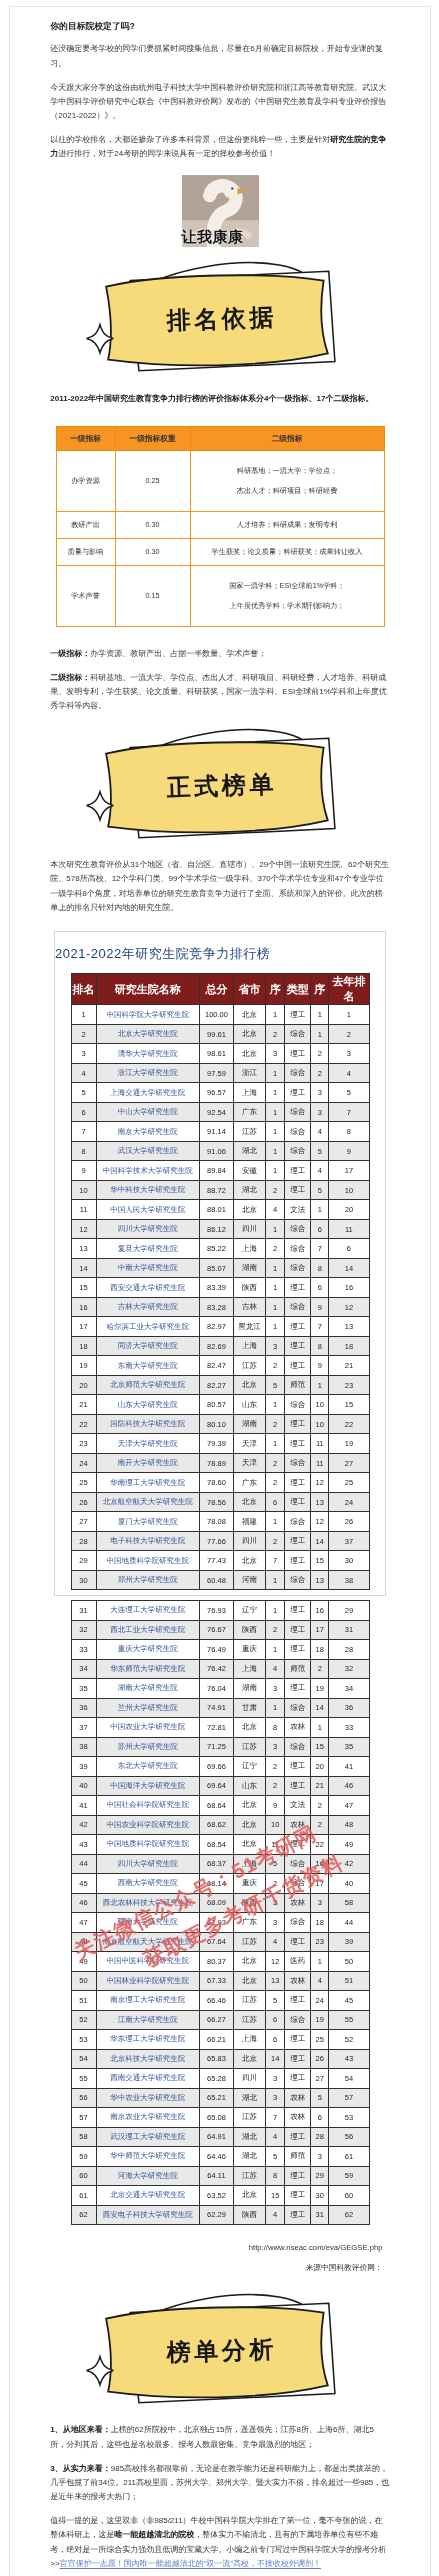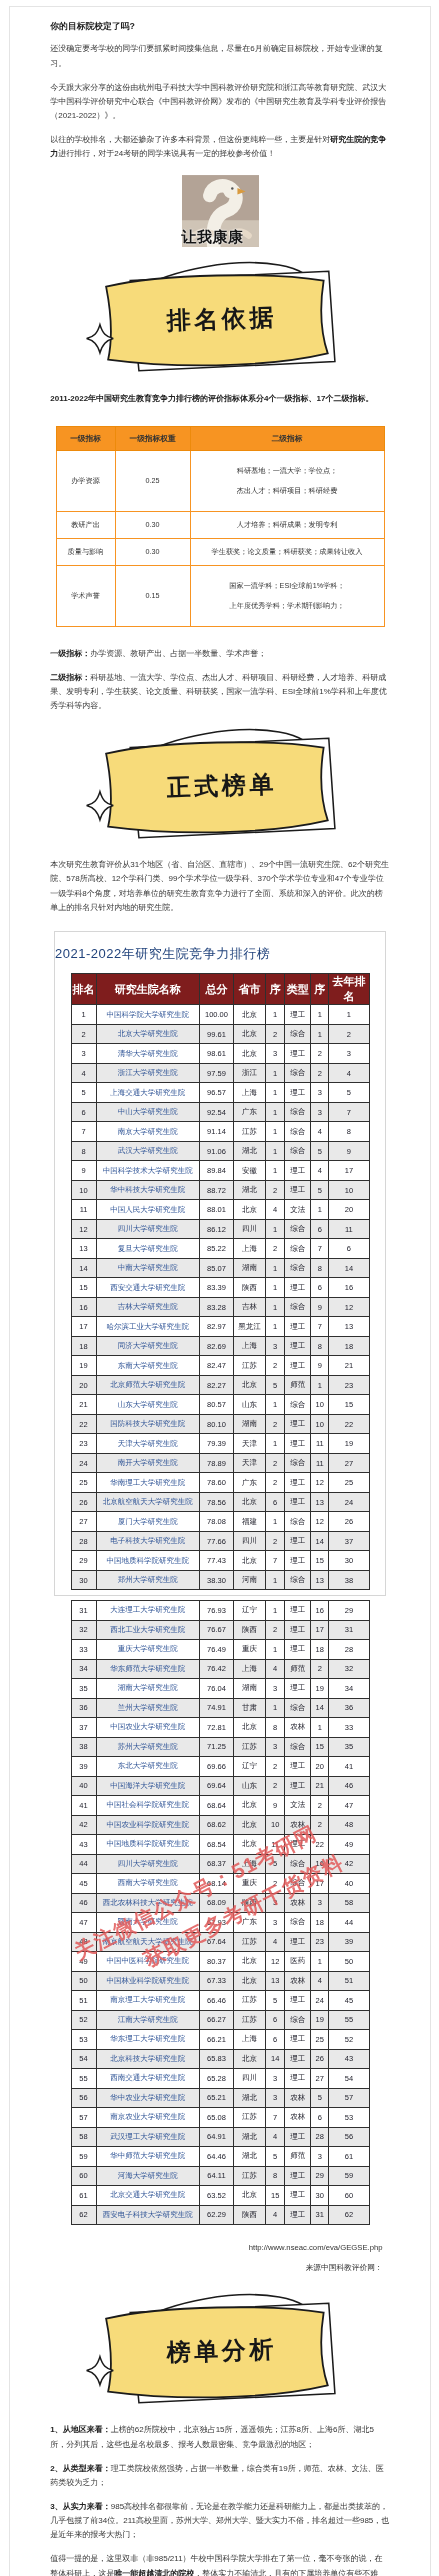--- a/index.html
+++ b/index.html
@@ -457,21 +457,21 @@
             <td>77.43</td>
             <td>北京</td>
             <td>7</td>
             <td>理工</td>
             <td>15</td>
             <td>30</td>
           </tr>
           <tr class="alt">
             <td>30</td>
             <td class="uname">郑州大学研究生院</td>
-            <td>38.30</td>
+            <td>60.48</td>
             <td>河南</td>
             <td>1</td>
             <td>综合</td>
             <td>13</td>
             <td>38</td>
           </tr>
         </tbody>
     </table>
   </div>
 
@@ -828,19 +828,18 @@
         <path d="M48,52 C160,26 372,24 472,40 C464,92 466,140 480,182 C352,212 172,210 52,194 C62,148 57,98 48,52 Z" fill="#F7DB7A" stroke="#1b1b1b" stroke-width="3.5"></path>
         <path d="M36,126 c5,17 12,24 26,27 c-14,4 -21,11 -26,28 c-5,-17 -12,-24 -26,-28 c14,-3 21,-10 26,-27 z" fill="#ffffff" stroke="#1b1b1b" stroke-width="3"></path>
       </svg>
       <div class="banner-text">
         <div>榜单分析</div>
       </div>
     </div>
 
   <div>
       <p class="para"><strong>1、从地区来看：</strong><span>上榜的62所院校中，北京独占15所，遥遥领先；江苏8所、上海6所、湖北5所，分列其后，这些也是名校最多、报考人数最密集、竞争最激烈的地区；</span></p>
-      <p class="para"><strong>2、从类型来看：</strong><span>理工类院校依然强势，占据一半数量，综合类有19所，师范、农林、文法、医药类较为乏力；</span></p>
       <p class="para"><strong>3、从实力来看：</strong><span>985高校排名都很靠前，无论是在教学能力还是科研能力上，都是出类拔萃的，几乎包揽了前34位。211高校里面，苏州大学、郑州大学、暨大实力不俗，排名超过一些985，也是近年来的报考大热门；</span></p>
       <p class="para"><span>值得一提的是，这里双非（非985/211）牛校中国科学院大学排在了第一位，毫不夸张的说，在整体科研上，这是</span><strong>唯一能超越清北的院校</strong><span>，整体实力不输清北，且有的下属培养单位有些不难考，绝对是一所综合实力强劲且低调的宝藏大学。小编之前专门写过中国科学院大学的报考分析&gt;&gt;</span><a href="javascript:void(0)" class="lnk">官宣保护一志愿！国内唯一能超越清北的“双一流”高校，不接收校外调剂！</a></p>
     </div>
 
 </div>
 
 
 </body></html>

